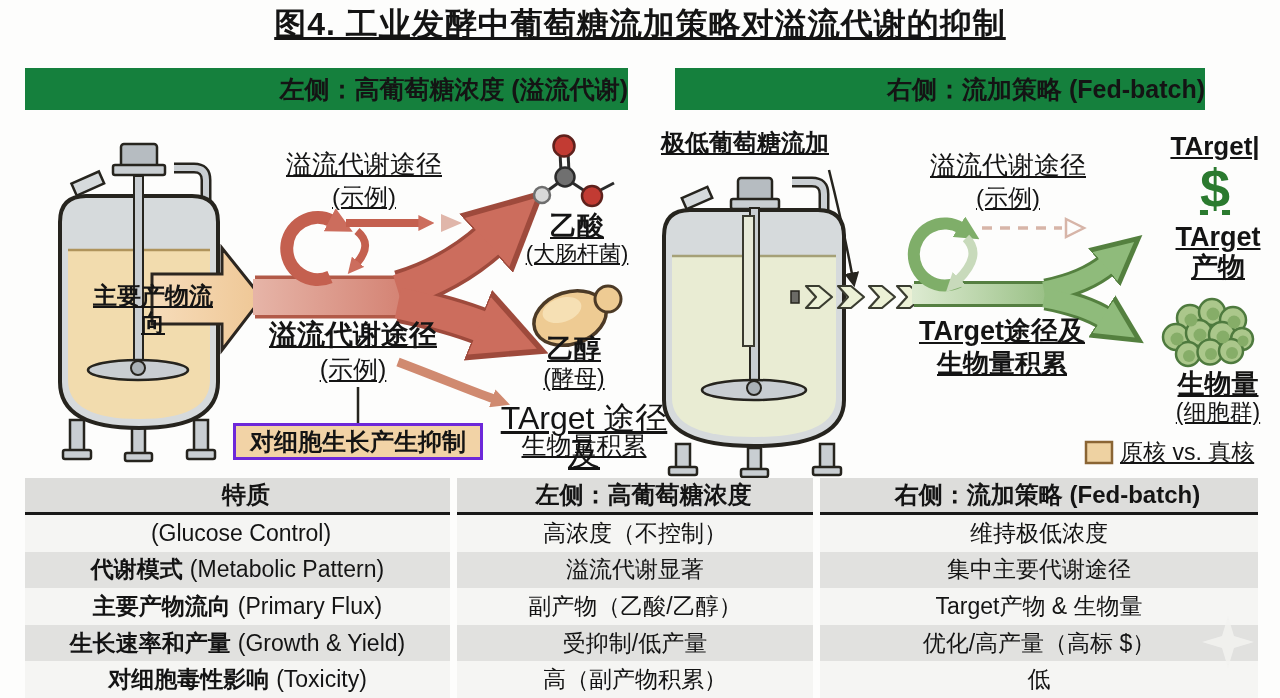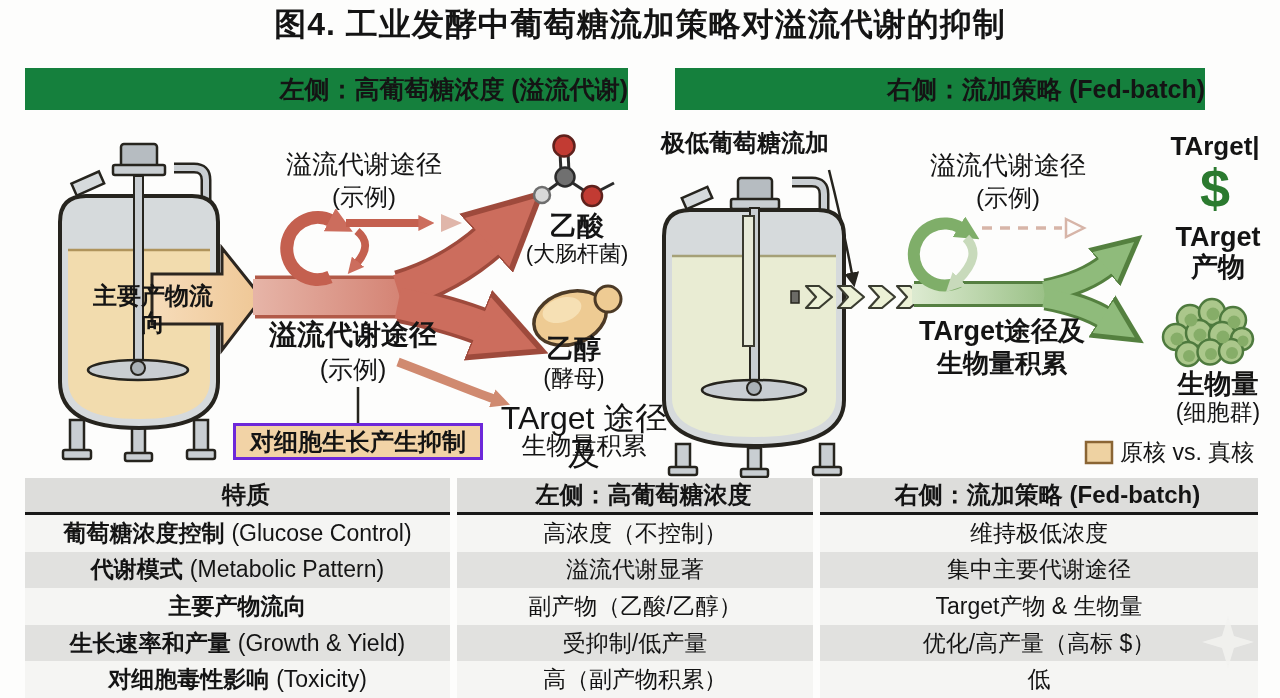--- a/index.html
+++ b/index.html
@@ -8,21 +8,21 @@
     background:#fdfdfc;
     font-family:"Liberation Sans","DejaVu Sans",sans-serif;
     color:#141414;
   }
   .abs{position:absolute;}
   .ctr{text-align:center;}
   .title{left:0;top:7px;width:1280px;font-size:32px;font-weight:800;letter-spacing:1px;}
   .hdrbar{top:68px;height:42px;background:#15803d;display:flex;align-items:center;justify-content:flex-end;
           font-size:25px;font-weight:800;}
   .diagram-svg{left:0;top:112px;z-index:0;}
-  .lbl{z-index:2;line-height:1.12;}
+  .lbl{z-index:2;line-height:1.12;text-decoration:underline;}
   .b{font-weight:800;}
   .inhibit-box{left:233px;top:423px;width:250px;height:37px;background:#f2d3a6;border:3px solid #6d28d9;
                box-sizing:border-box;display:flex;align-items:center;justify-content:center;
                font-size:24px;font-weight:800;z-index:2;}
   .dollar{font-size:54px;line-height:60px;font-weight:800;color:#2b7a2f;}
   
   .cmp-table{left:25px;top:478px;width:1233px;height:220px;z-index:1;
     display:grid;grid-template-columns:425px 356px 438px;column-gap:7px;
     grid-template-rows:37px 36.6px 36.6px 36.6px 36.6px 36.6px;}
   .cell{display:flex;align-items:center;justify-content:center;font-size:23px;box-sizing:border-box;
@@ -254,35 +254,35 @@
 <div class="abs lbl ctr b" style="left:1150px;top:369px;width:136px;font-size:27px;">生物量</div>
 <div class="abs lbl ctr" style="left:1150px;top:400px;width:136px;font-size:23px;">(细胞群)</div>
 <div class="abs lbl legend-label" style="left:1120px;top:440px;width:160px;">原核 vs. 真核</div>
 
 <div class="abs cmp-table">
   <div class="cell thead">特质</div>
   <div class="cell thead">左侧：高葡萄糖浓度</div>
   <div class="cell thead">右侧：流加策略 (Fed-batch)</div>
 
   <div class="cell rA">
-      <span class="zh">葡萄糖浓度控制</span>
       <span class="en">(Glucose Control)</span>
     </div>
   <div class="cell rA">高浓度（不控制）</div>
   <div class="cell rA">维持极低浓度</div>
 
   <div class="cell rB">
       <span class="zh">代谢模式</span>
       <span class="en">(Metabolic Pattern)</span>
     </div>
   <div class="cell rB">溢流代谢显著</div>
   <div class="cell rB">集中主要代谢途径</div>
 
   <div class="cell rA">
       <span class="zh">主要产物流向</span>
+      <span class="en">(Primary Flux)</span>
     </div>
   <div class="cell rA">副产物（乙酸/乙醇）</div>
   <div class="cell rA">Target产物 &amp; 生物量</div>
 
   <div class="cell rB">
       <span class="zh">生长速率和产量</span>
       <span class="en">(Growth &amp; Yield)</span>
     </div>
   <div class="cell rB">受抑制/低产量</div>
   <div class="cell rB">优化/高产量（高标 $）</div>

